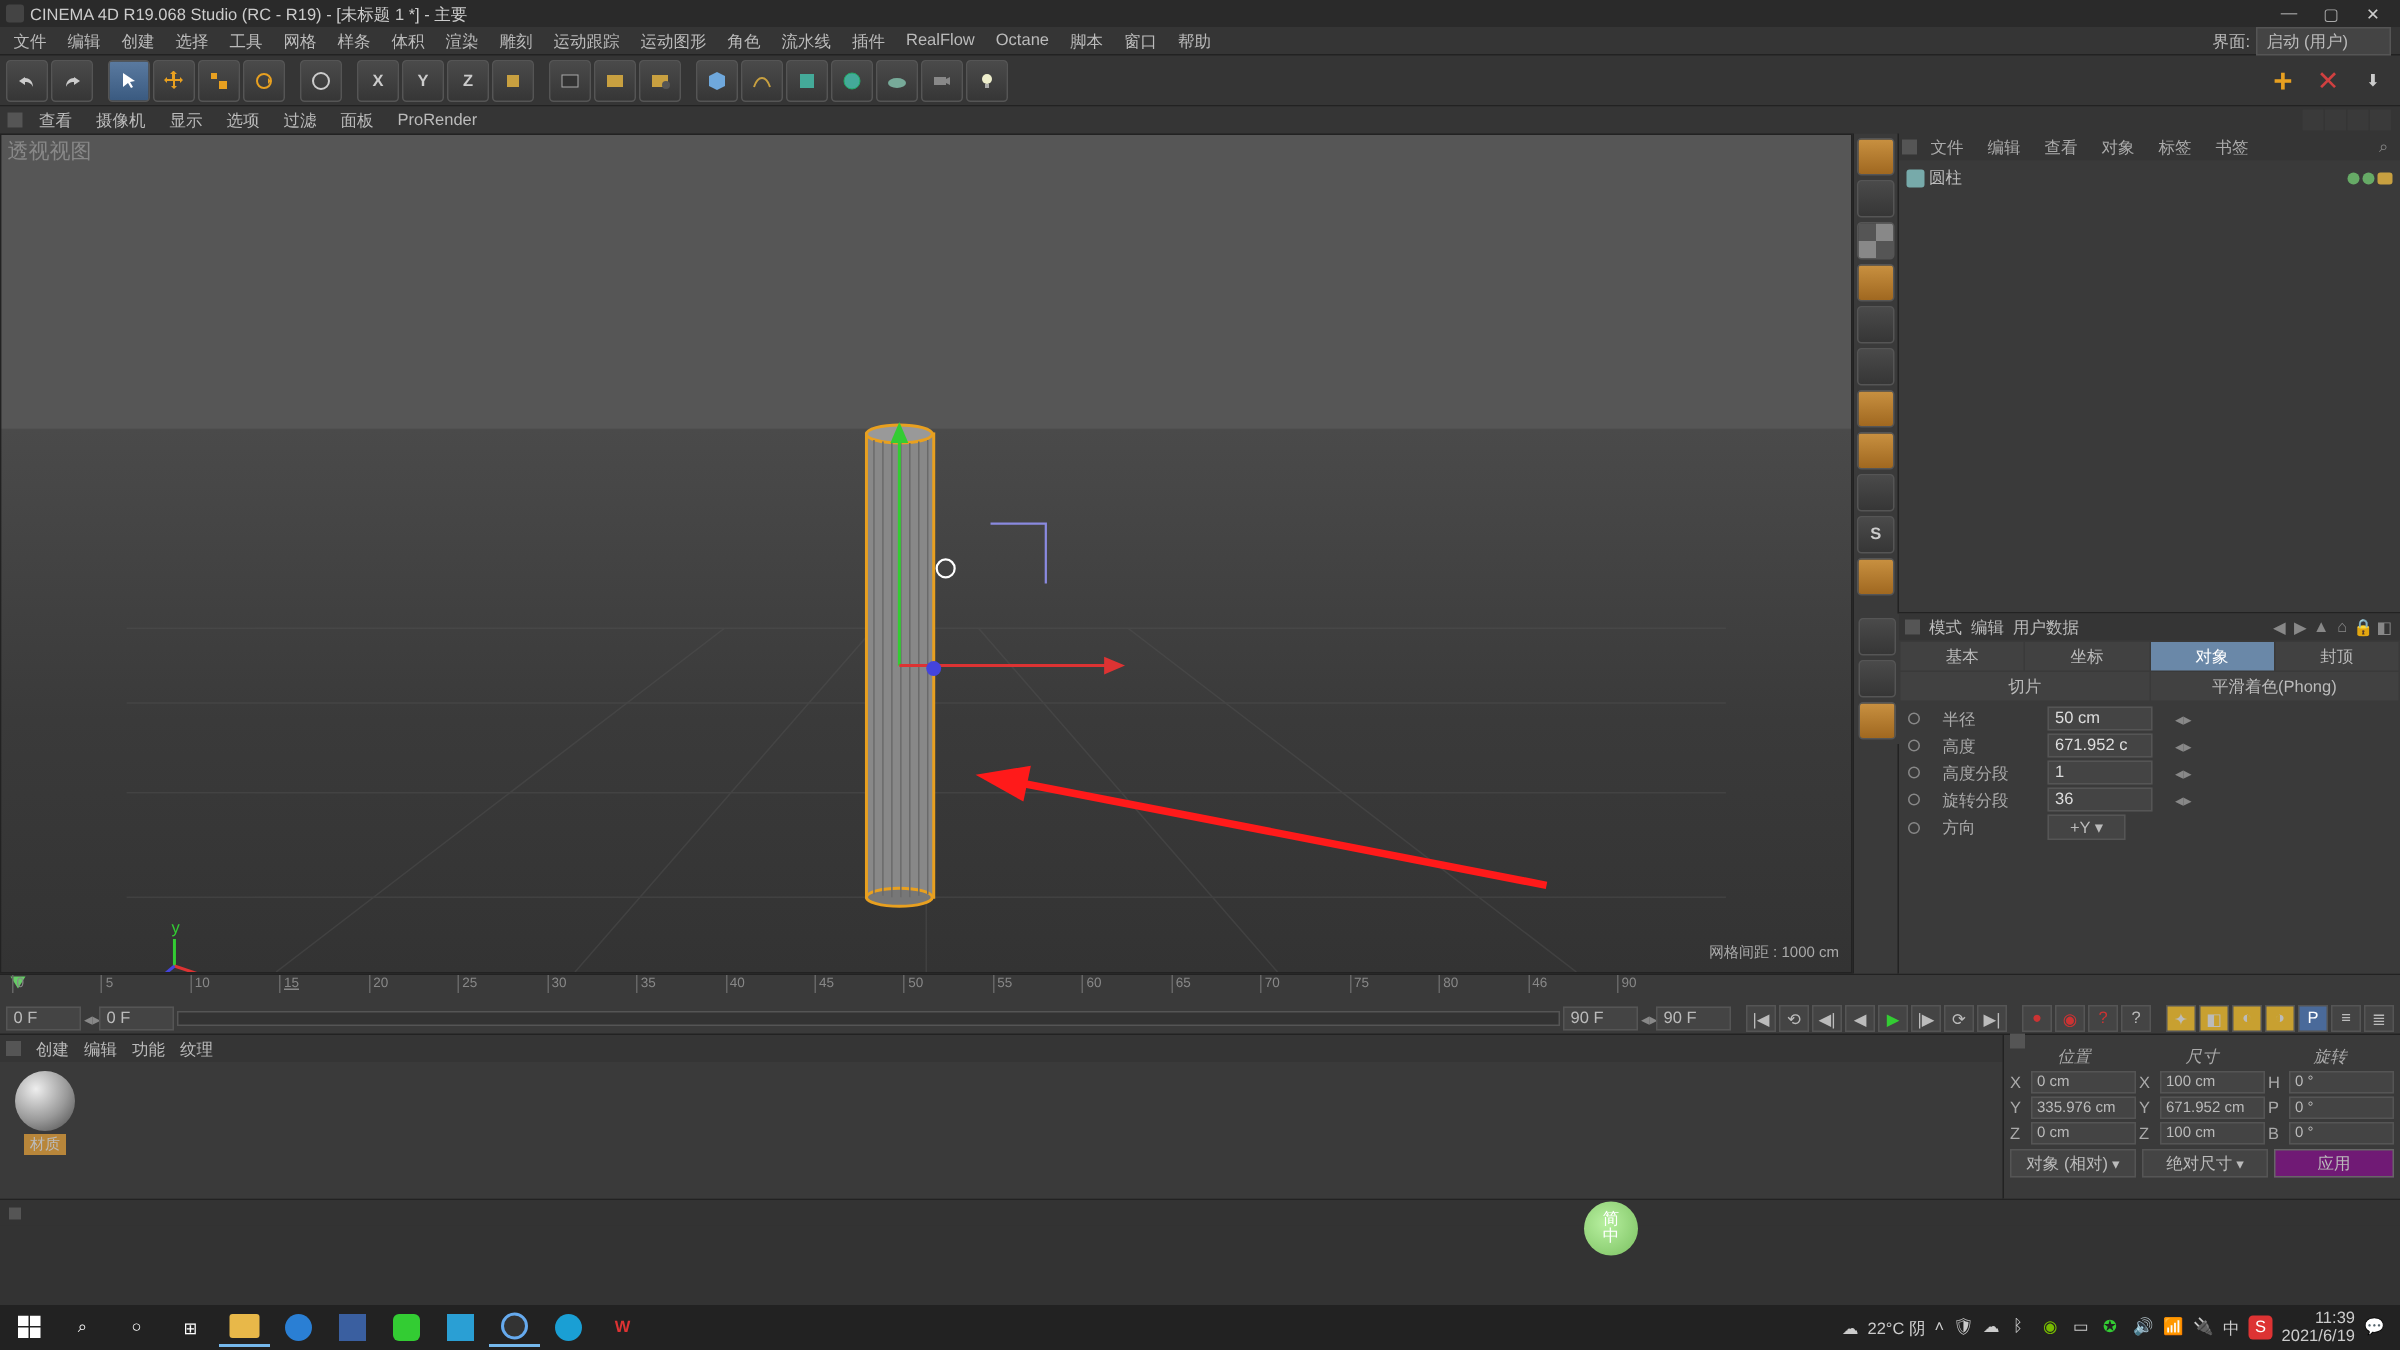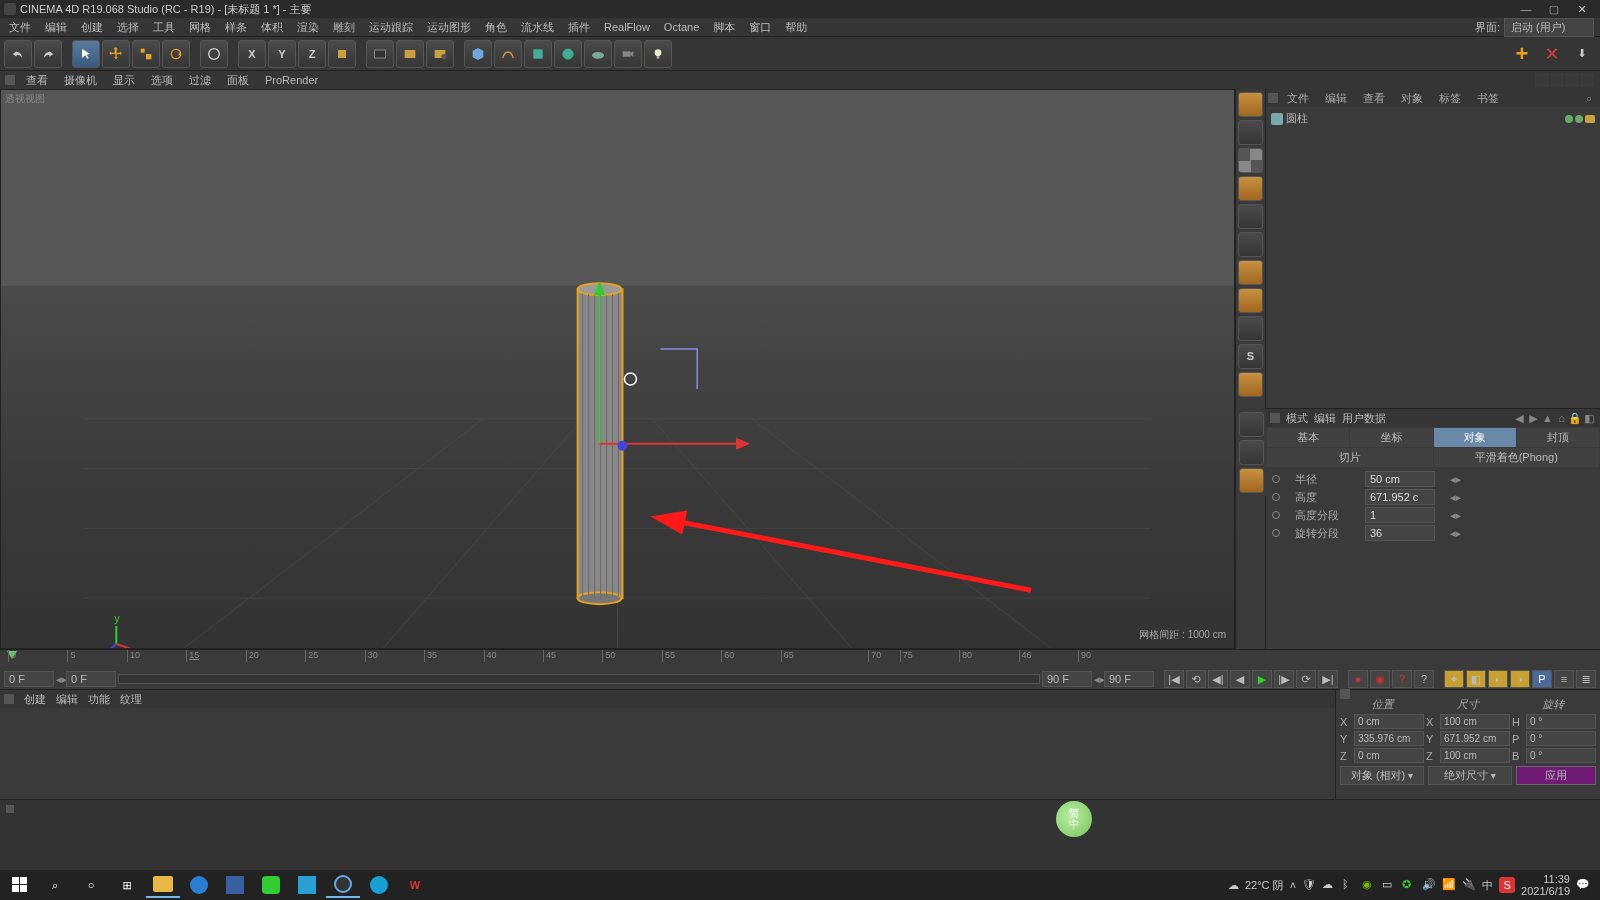--- a/index.html
+++ b/index.html
@@ -26,21 +26,21 @@
 .toolbar .corner { margin-left: auto; display: flex; gap: 2px; }
 .toolbar .corner .cbtn { width: 28px; height: 28px; display: flex; align-items: center; justify-content: center; }
 
 
 .vpmenu { height: 18px; background: #353535; display: flex; align-items: center; padding: 0 2px; }
 .vpmenu .mi { padding: 0 8px; color: #bbb; }
 .vpmenu .vpr-icons { margin-left: auto; display: flex; gap: 1px; padding-right: 4px; }
 .vpmenu .vpr-icons .vi { width: 14px; height: 14px; background: #3a3a3a; }
 
 
-.vplabel { position: absolute; top: 2px; left: 4px; font-size: 10px; color: #888; text-align: center; }
+.vplabel { position: absolute; top: 2px; left: 4px; font-size: 14px; color: #888; text-align: center; }
 
 
 .mainrow { display: flex; height: 560px; }
 .viewport-wrap { flex: 1; position: relative; border: 1px solid #222; }
 .viewport { position: absolute; inset: 0; background: linear-gradient(#565656 0%, #565656 35%, #4a4a4a 35.2%, #3a3a3a 70%, #333 100%); }
 
 
 .rightdock { width: 335px; background: #3a3a3a; border-left: 1px solid #222; display: flex; flex-direction: column; }
 .sidetools { width: 30px; background: #3a3a3a; display: flex; flex-direction: column; gap: 3px; padding: 3px 0; align-items: center; }
 .sidetools .sbtn { width: 25px; height: 25px; background: linear-gradient(#4a4a4a,#363636); border: 1px solid #555; border-radius: 3px; }
@@ -451,20 +451,25 @@
           <label>高度分段</label>
           <span class="val">1</span>
           <span class="spin">◂▸</span>
         </div>
         <div class="attr-row">
           <span class="dotr"></span>
           <label>旋转分段</label>
           <span class="val">36</span>
           <span class="spin">◂▸</span>
         </div>
+        <div class="attr-row">
+          <span class="dotr"></span>
+          <label>方向</label>
+          <span class="dd"><span>+Y</span> ▾</span>
+        </div>
       </div>
     </div>
   </div>
 </div>
 
 <div class="timeline">
   <div class="ruler">
     <div class="playhead"></div>
   <span class="tick" style="left: 8px;">0</span>
       <span class="tick" style="left: 67.4444px;">5</span>
@@ -473,21 +478,21 @@
       <span class="tick" style="left: 245.778px;">20</span>
       <span class="tick" style="left: 305.222px;">25</span>
       <span class="tick" style="left: 364.667px;">30</span>
       <span class="tick" style="left: 424.111px;">35</span>
       <span class="tick" style="left: 483.556px;">40</span>
       <span class="tick" style="left: 543px;">45</span>
       <span class="tick" style="left: 602.444px;">50</span>
       <span class="tick" style="left: 661.889px;">55</span>
       <span class="tick" style="left: 721.333px;">60</span>
       <span class="tick" style="left: 780.778px;">65</span>
-      <span class="tick" style="left: 840.222px; margin-left: 28px;">70</span>
+      <span class="tick" style="left: 840.222px;">70</span>
       <span class="tick" style="left: 899.667px;">75</span>
       <span class="tick" style="left: 959.111px;">80</span>
       <span class="tick" style="left: 1018.56px;">46</span>
       <span class="tick" style="left: 1078px;">90</span>
     </div>
   <div class="tl-controls">
     <span class="fld">0 F</span>
     <span style="width:8px;color:#888">◂▸</span>
     <span class="fld">0 F</span>
     <div class="slider"></div>
@@ -521,20 +526,26 @@
 
 <div class="bottomrow">
   <div class="matmgr">
     <div class="mmmenu">
       <span style="width:10px;height:10px;background:#555"></span>
       <span>创建</span>
       <span>编辑</span>
       <span>功能</span>
       <span>纹理</span>
     </div>
+    <div class="matbody">
+      <div class="matball">
+        <div class="ball"></div>
+        <span class="mlabel">材质</span>
+      </div>
+    </div>
   </div>
   <div class="coords">
     <div style="height:4px;display:flex;align-items:center">
         <span style="width:10px;height:10px;background:#555"></span>
       </div>
     <div class="chdr">
       <span>位置</span>
       <span>尺寸</span>
       <span>旋转</span>
     </div>

